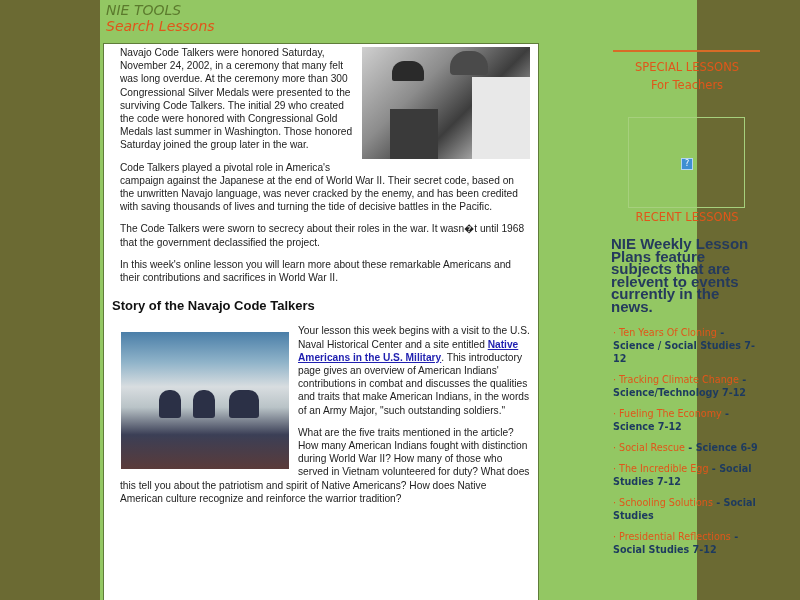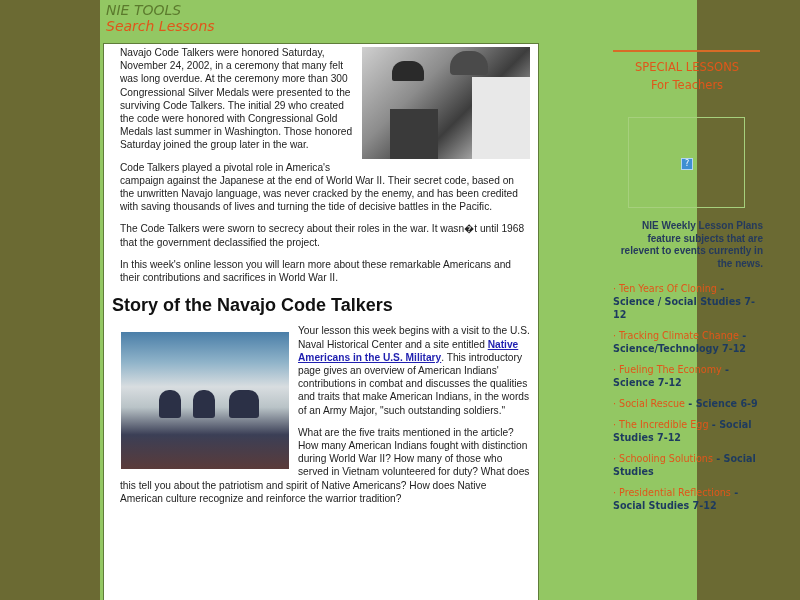--- a/index.html
+++ b/index.html
@@ -33,40 +33,40 @@
   p { margin:0 0 9px 8px; }
   .photo1 {
     float:right; width:168px; height:112px; margin:1px 0 6px 8px;
     background:linear-gradient(135deg,#cfcfcf 0%,#8c8c8c 35%,#3d3d3d 60%,#bfbfbf 85%,#e3e3e3 100%);
     position:relative; overflow:hidden;
   }
   .photo1 .m1 { position:absolute; left:30px; top:14px; width:32px; height:20px; background:#2a2a2a; border-radius:12px 12px 2px 2px; }
   .photo1 .m2 { position:absolute; left:88px; top:4px; width:38px; height:24px; background:#4a4a4a; border-radius:16px 16px 4px 4px; }
   .photo1 .box { position:absolute; left:28px; top:62px; width:48px; height:50px; background:#3a3a3a; }
   .photo1 .coat { position:absolute; left:110px; top:30px; width:58px; height:82px; background:#e8e8e8; }
-  h2.sub { font-size:18px; font-weight:bold; margin:15px 0 12px 0; color:#111; }
+  h2.sub { font-size:13px; font-weight:bold; margin:15px 0 12px 0; color:#111; }
   .photo2 {
     float:left; width:168px; height:137px; margin:8px 9px 4px 9px;
     background:linear-gradient(180deg,#4a7ea8 0%,#8fb3c9 22%,#d8dde0 40%,#b9c3c7 55%,#3b3f56 75%,#5a3b3a 100%);
     position:relative; overflow:hidden;
   }
   .photo2 .s { position:absolute; width:22px; height:28px; background:#2b3046; border-radius:10px 10px 3px 3px; top:58px; }
   a.lnk { color:#1f1fb0; font-weight:bold; text-decoration:underline; cursor:pointer; }
   .sidebar {
     position:absolute; left:463px; top:43px; width:152px; height:557px;
     font-family:"DejaVu Sans", sans-serif;
     margin-left:48px;
   }
   .sidebar .rule { position:absolute; left:2px; top:7px; width:147px; height:2px; background:#d76b27; }
   .sb-h { color:#e0561a; text-align:center; font-size:11.5px; line-height:18px; }
   .special { position:absolute; top:15px; left:0; width:152px; }
   .ad { position:absolute; left:17px; top:74px; width:117px; height:91px; border:1px solid #a6d07d; box-sizing:border-box; }
   .ad .qm { position:absolute; left:52px; top:40px; width:12px; height:12px; background:#3e8fd3; border:1px solid #b3d6f2; box-sizing:border-box; color:#fff; font-size:8px; line-height:10px; text-align:center; }
   .recent { position:absolute; top:165px; left:0; width:152px; }
-  .intro { text-align:right; font-family:"Liberation Sans", sans-serif; font-weight:bold; color:#253a5c; font-size:10px; line-height:12.6px; margin:12px 0 12px 0; }
+  .intro { text-align:left; font-family:"Liberation Sans", sans-serif; font-weight:bold; color:#253a5c; font-size:15px; line-height:12.6px; margin:12px 0 12px 0; }
   .lessons { padding:0 0 0 2px; }
   .lesson { font-size:9.6px; line-height:13px; margin:0 0 8px 0; }
   .lesson .t { color:#e0561a; cursor:pointer; }
   .lesson .d { color:#1d3a5f; font-weight:bold; }
 </style>
 </head>
 <body>
 
 <div class="page">
   <div class="tools">
@@ -102,20 +102,21 @@
   <div class="sidebar">
     <div class="rule"></div>
     <div class="special">
       <div class="sb-h">SPECIAL LESSONS</div>
       <div class="sb-h">For Teachers</div>
     </div>
     <div class="ad">
       <div class="qm">?</div>
     </div>
     <div class="recent">
+      <div class="sb-h">RECENT LESSONS</div>
       <div class="intro">NIE Weekly Lesson Plans feature subjects that are relevent to events currently in the news.</div>
       <div class="lessons">
         <div class="lesson"><span class="t">· </span><span class="t">Ten Years Of Cloning</span><span class="d"> - </span><span class="d">Science / Social Studies 7-12</span></div>
         <div class="lesson"><span class="t">· </span><span class="t">Tracking Climate Change</span><span class="d"> - </span><span class="d">Science/Technology 7-12</span></div>
         <div class="lesson"><span class="t">· </span><span class="t">Fueling The Economy</span><span class="d"> - </span><span class="d">Science 7-12</span></div>
         <div class="lesson"><span class="t">· </span><span class="t">Social Rescue</span><span class="d"> - </span><span class="d">Science 6-9</span></div>
         <div class="lesson"><span class="t">· </span><span class="t">The Incredible Egg</span><span class="d"> - </span><span class="d">Social Studies 7-12</span></div>
         <div class="lesson"><span class="t">· </span><span class="t">Schooling Solutions</span><span class="d"> - </span><span class="d">Social Studies</span></div>
         <div class="lesson"><span class="t">· </span><span class="t">Presidential Reflections</span><span class="d"> - </span><span class="d">Social Studies 7-12</span></div>
 

